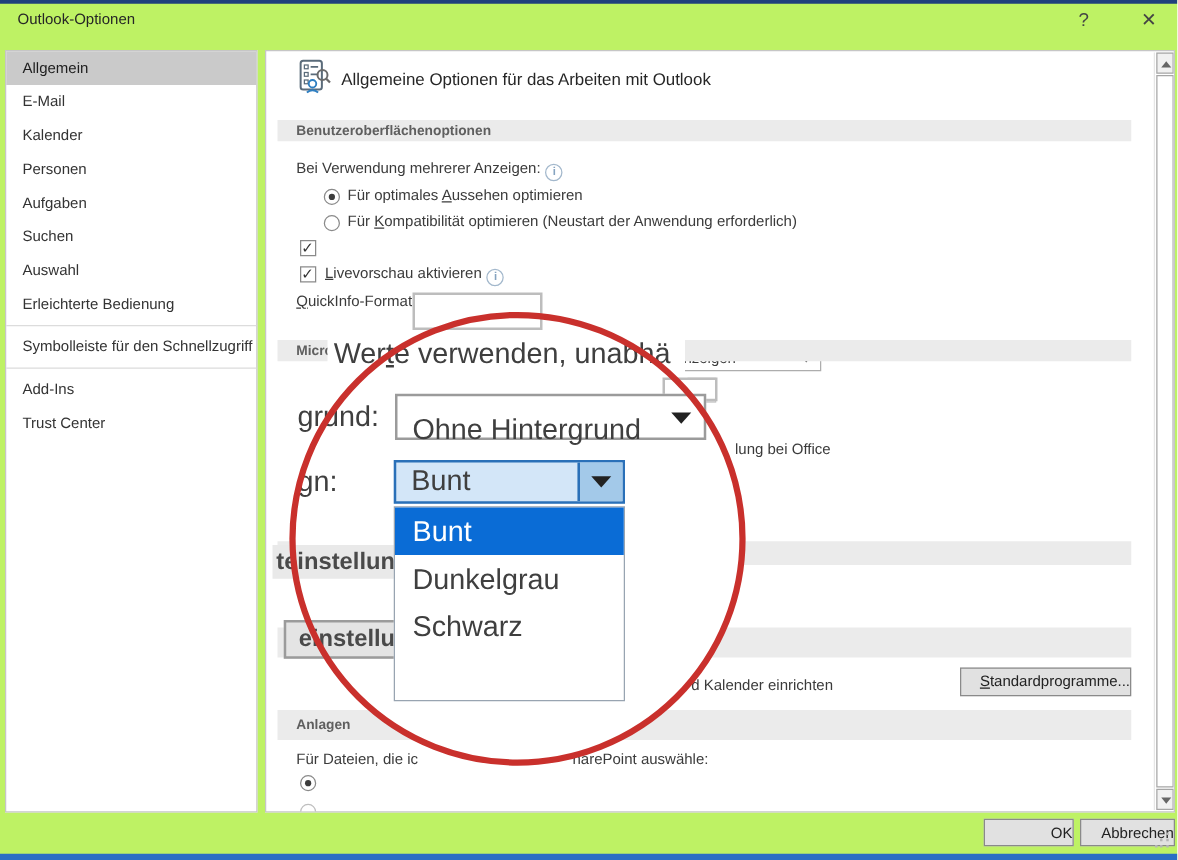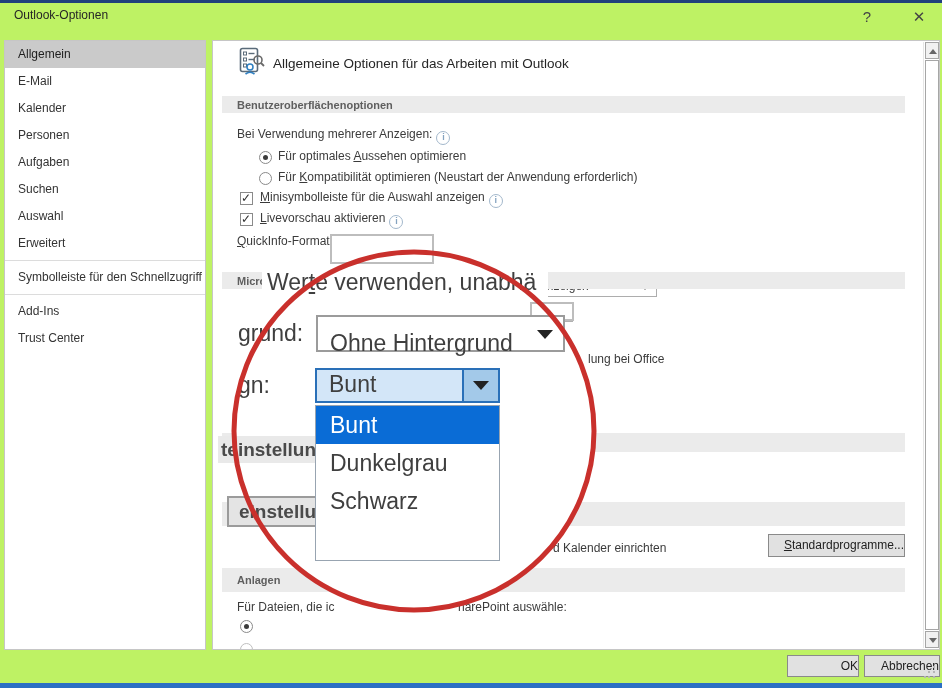--- a/index.html
+++ b/index.html
@@ -66,21 +66,21 @@
   <div class="abs chromebtn" style="left:905px;">✕</div>
 
   <div class="abs" id="sidebar">
     <div class="sb-item sel">Allgemein</div>
     <div class="sb-item">E-Mail</div>
     <div class="sb-item">Kalender</div>
     <div class="sb-item">Personen</div>
     <div class="sb-item">Aufgaben</div>
     <div class="sb-item">Suchen</div>
     <div class="sb-item">Auswahl</div>
-    <div class="sb-item">Erweitert</div>
+    <div class="sb-item">Erleichterte Bedienung</div>
     <div class="sb-div"></div>
     <div class="sb-item">Symbolleiste für den Schnellzugriff</div>
     <div class="sb-div"></div>
     <div class="sb-item">Add-Ins</div>
     <div class="sb-item">Trust Center</div>
   </div>
 
   <div class="abs" id="main">
     <div class="inner">
 
@@ -110,23 +110,20 @@
       <div class="abs txt" style="left:65px;top:108px;">
         <span>Für optimales </span><span class="u">A</span><span>ussehen optimieren</span>
       </div>
 
       <div class="abs radio" style="left:46px;top:131px;"></div>
       <div class="abs txt" style="left:65px;top:129px;">
         <span>Für </span><span class="u">K</span><span>ompatibilität optimieren (Neustart der Anwendung erforderlich)</span>
       </div>
 
       <div class="abs checkbox on" style="left:27px;top:151px;"></div>
-      <div class="abs txt" style="left:47px;top:149px;">
-        <span class="u">M</span><span>inisymbolleiste für die Auswahl anzeigen</span><span class="info"></span>
-      </div>
 
       <div class="abs checkbox on" style="left:27px;top:172px;"></div>
       <div class="abs txt" style="left:47px;top:170px;">
         <span class="u">L</span><span>ivevorschau aktivieren</span><span class="info"></span>
       </div>
 
       <div class="abs txt" style="left:24px;top:193px;">
         <span class="u">Q</span><span>uickInfo-Format:</span>
       </div>
       <div class="abs combo" style="left:124px;top:190px;width:320px;height:22px;margin-top:44px;">

